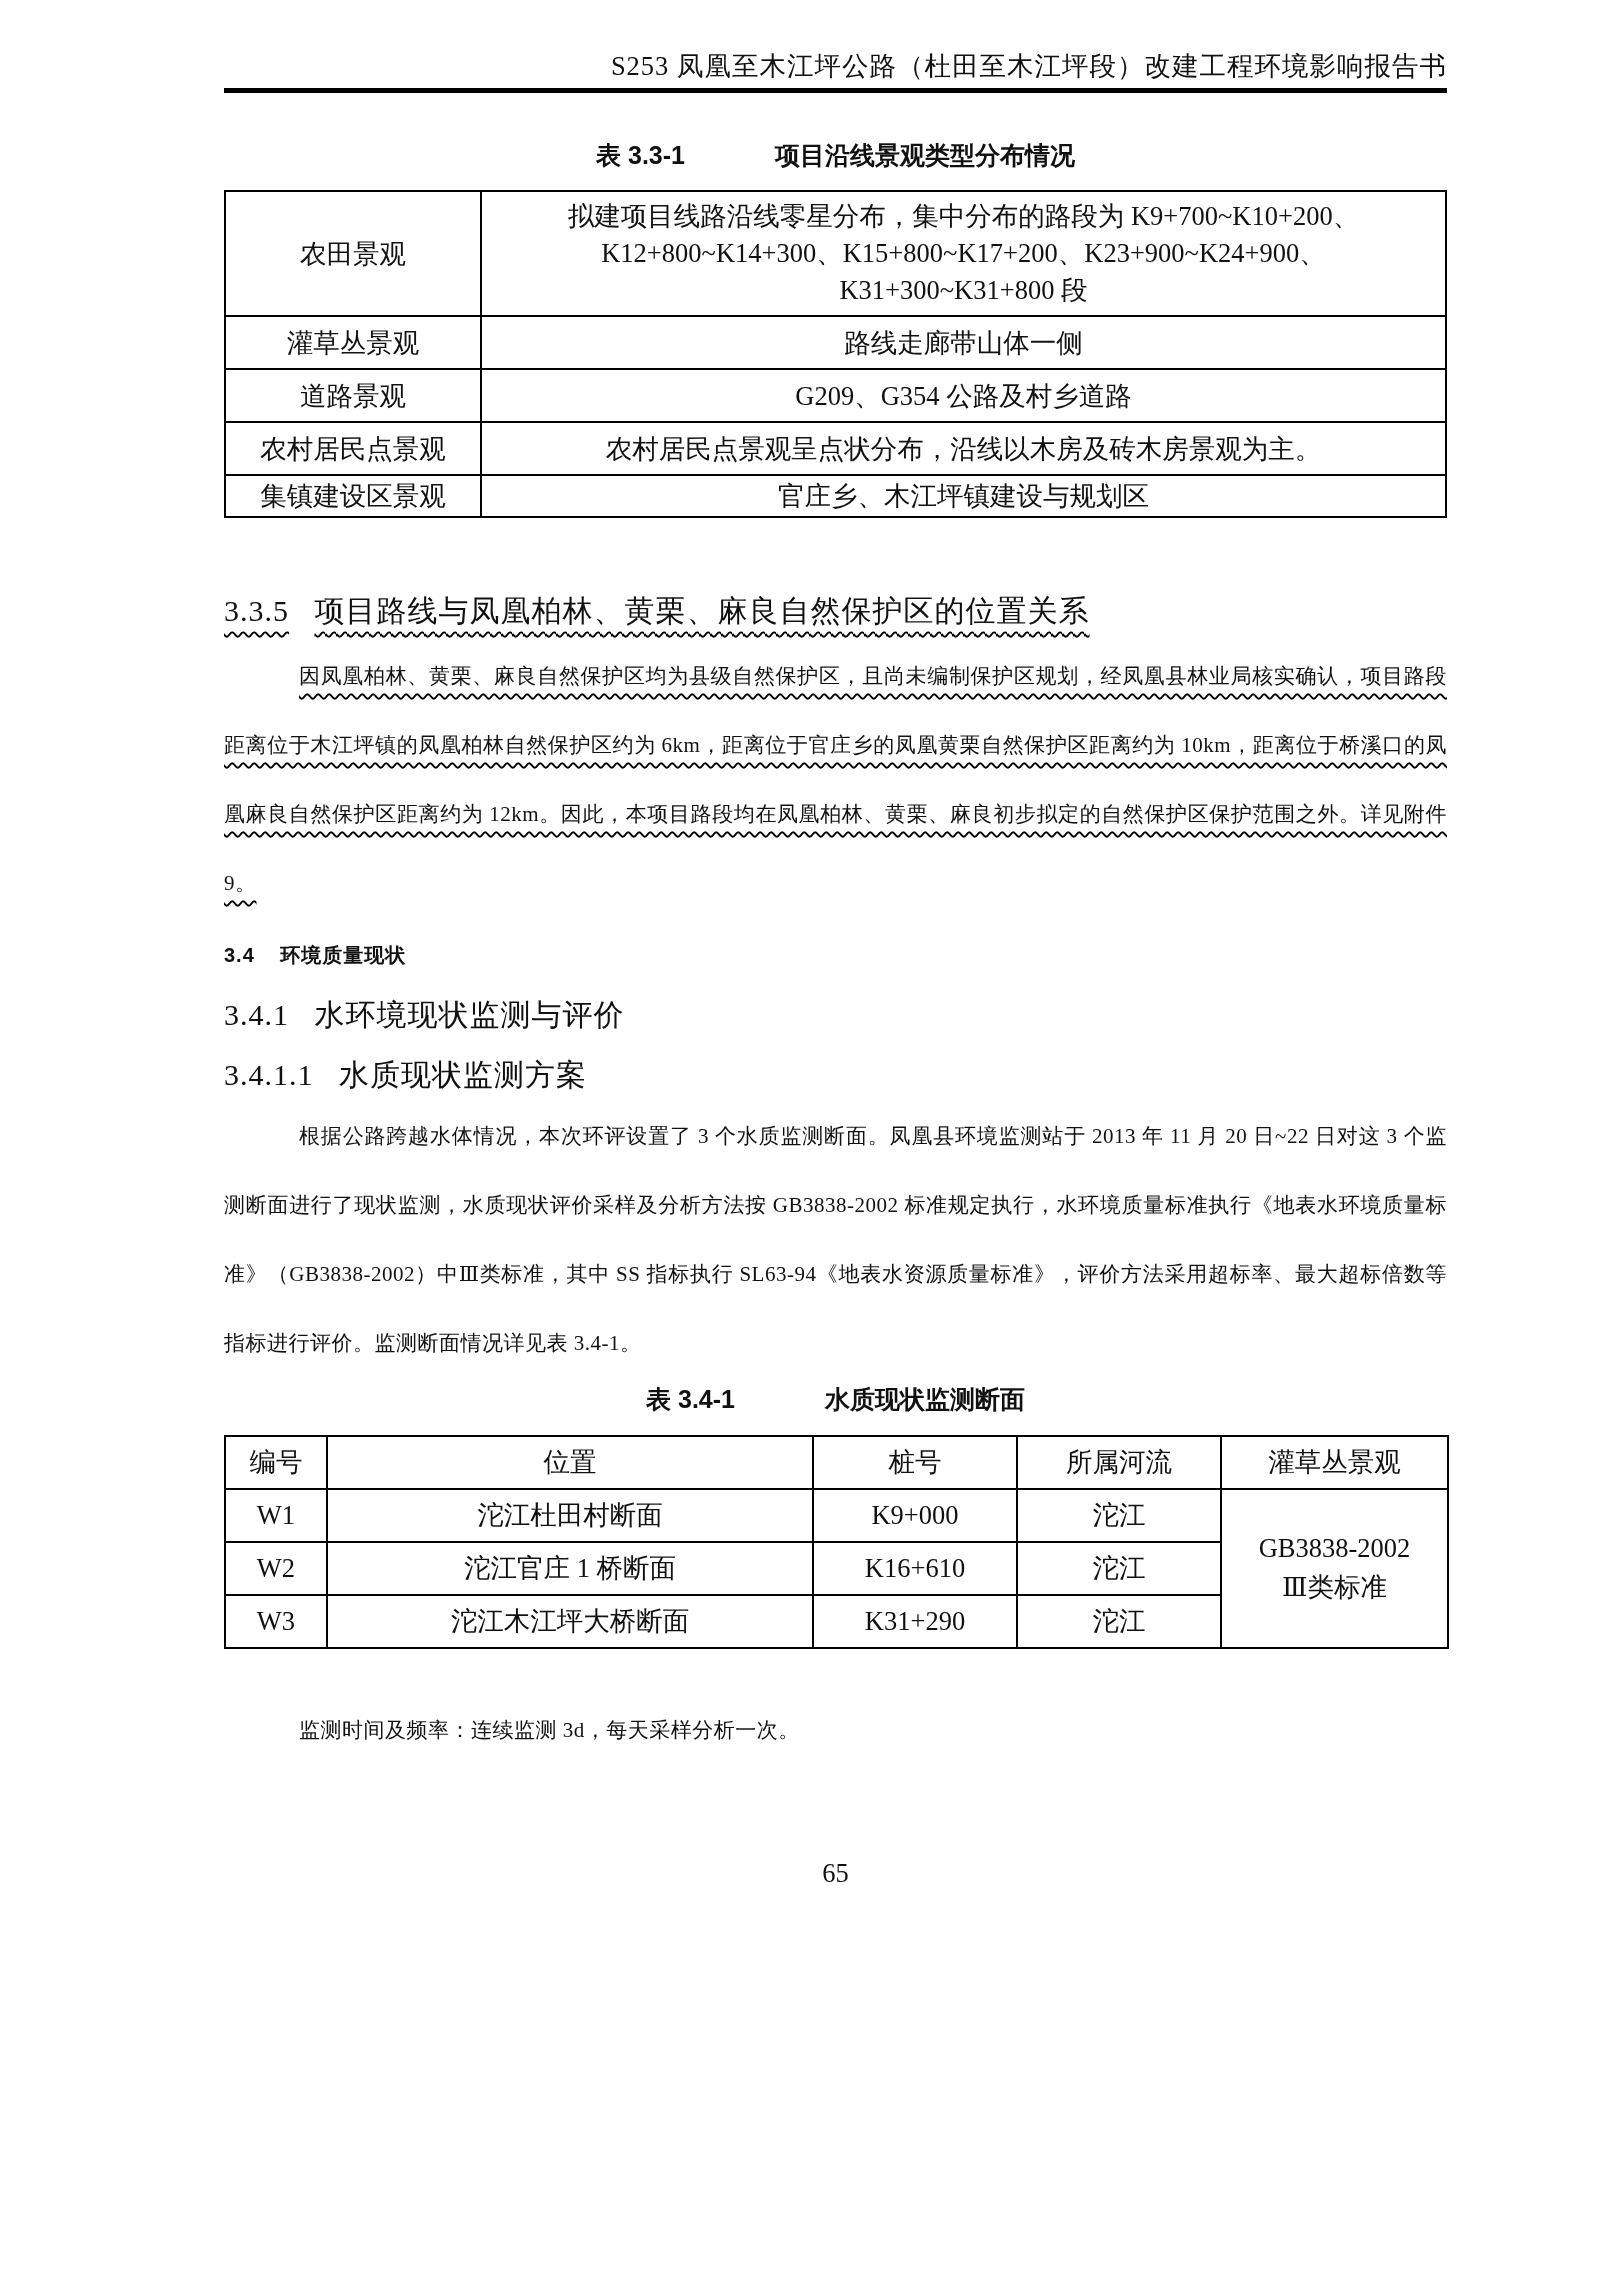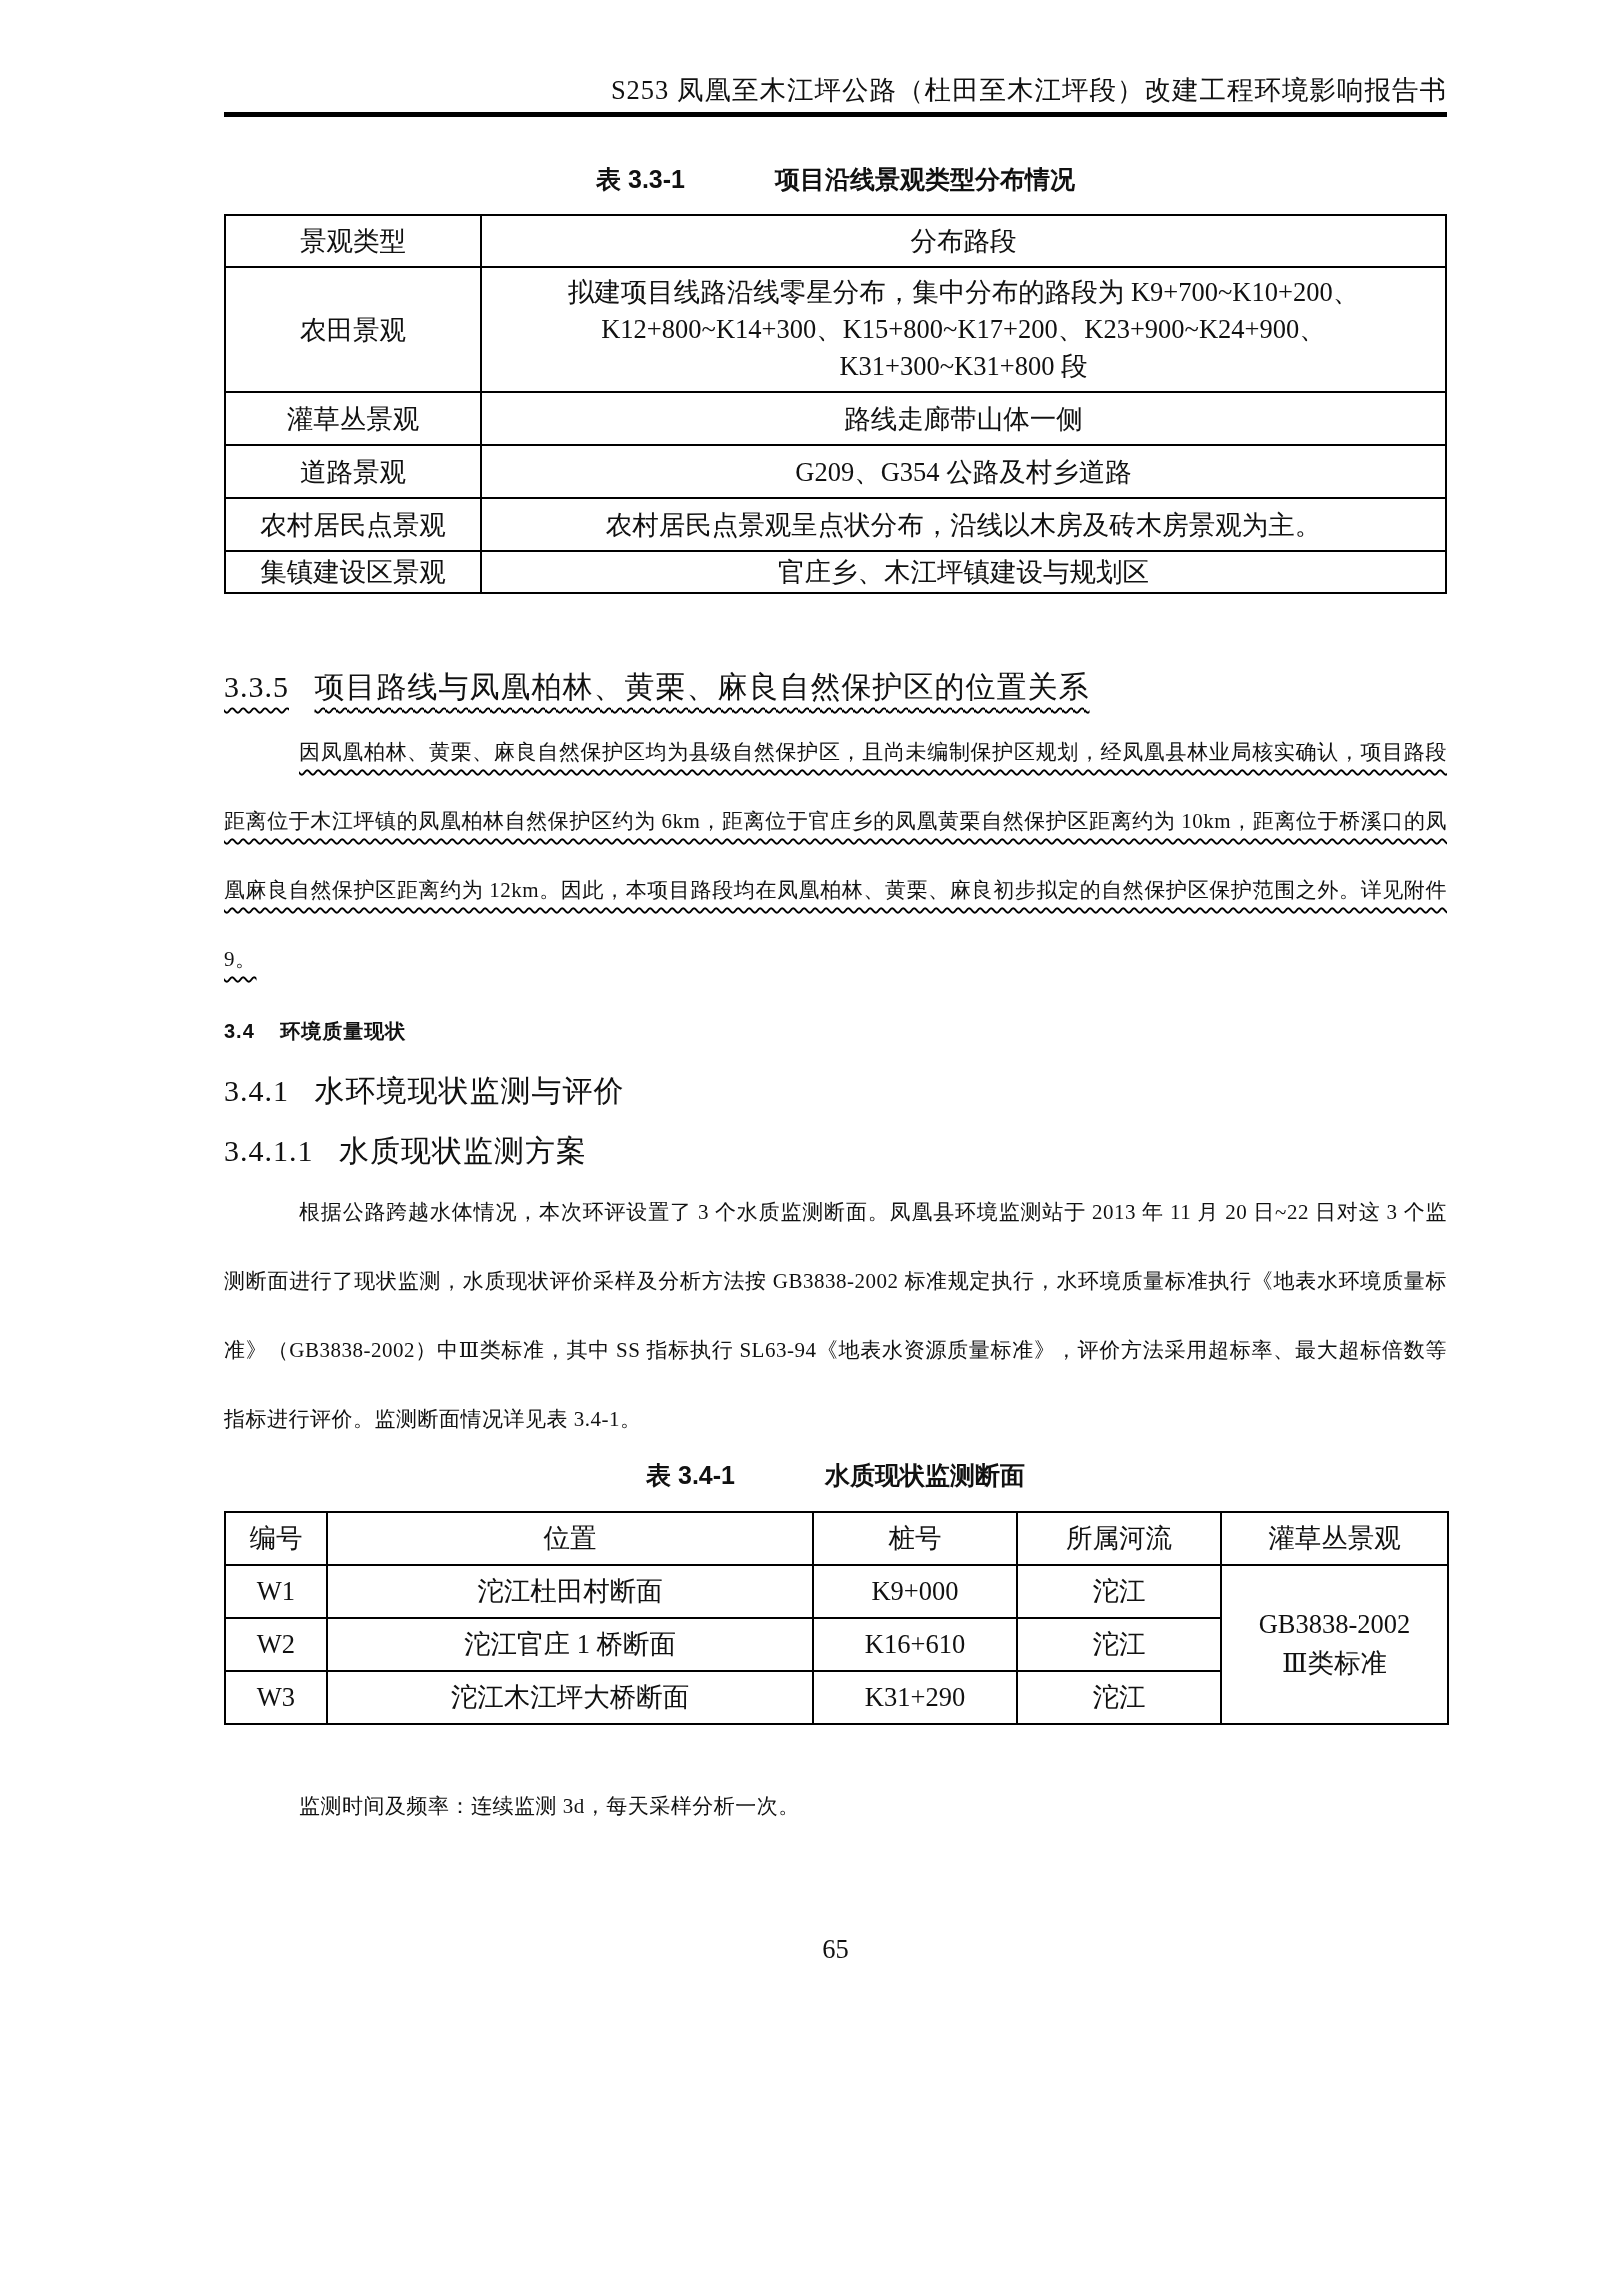--- a/index.html
+++ b/index.html
@@ -9,21 +9,21 @@
     width: 1621px;
     height: 2293px;
     background: #ffffff;
     overflow: hidden;
     font-family: "Liberation Serif", "DejaVu Serif", serif;
     color: #111111;
   }
   .content { width: 1223px; margin-left: 224px; }
 
   
-  .doc-header { padding-top: 76px; }
+  .doc-header { padding-top: 52px; }
   .header-title {
     text-align: right;
     font-size: 26.5px;
     line-height: 29px;
     letter-spacing: 1px;
   }
   .header-rule { margin-top: 6.9px; height: 4.9px; background: #000000; }
 
   
   .caption {
@@ -121,24 +121,20 @@
       <div class="header-title">S253 凤凰至木江坪公路（杜田至木江坪段）改建工程环境影响报告书</div>
       <div class="header-rule"></div>
     </div>
 
     <div class="caption">
       <span class="cap-label">表 3.3-1</span><span class="cap-title">项目沿线景观类型分布情况</span>
     </div>
 
     <table class="tbl tbl1">
       <tbody>
-        <tr class="hrow">
-          <th class="c1">景观类型</th>
-          <th>分布路段</th>
-        </tr>
         <tr class="r0">
           <td class="c1">农田景观</td>
           <td class="desc-multi">拟建项目线路沿线零星分布，集中分布的路段为 K9+700~K10+200、K12+800~K14+300、K15+800~K17+200、K23+900~K24+900、K31+300~K31+800 段</td>
         </tr>
         <tr class="r1">
           <td class="c1">灌草丛景观</td>
           <td>路线走廊带山体一侧</td>
         </tr>
         <tr class="r2">
           <td class="c1">道路景观</td>

